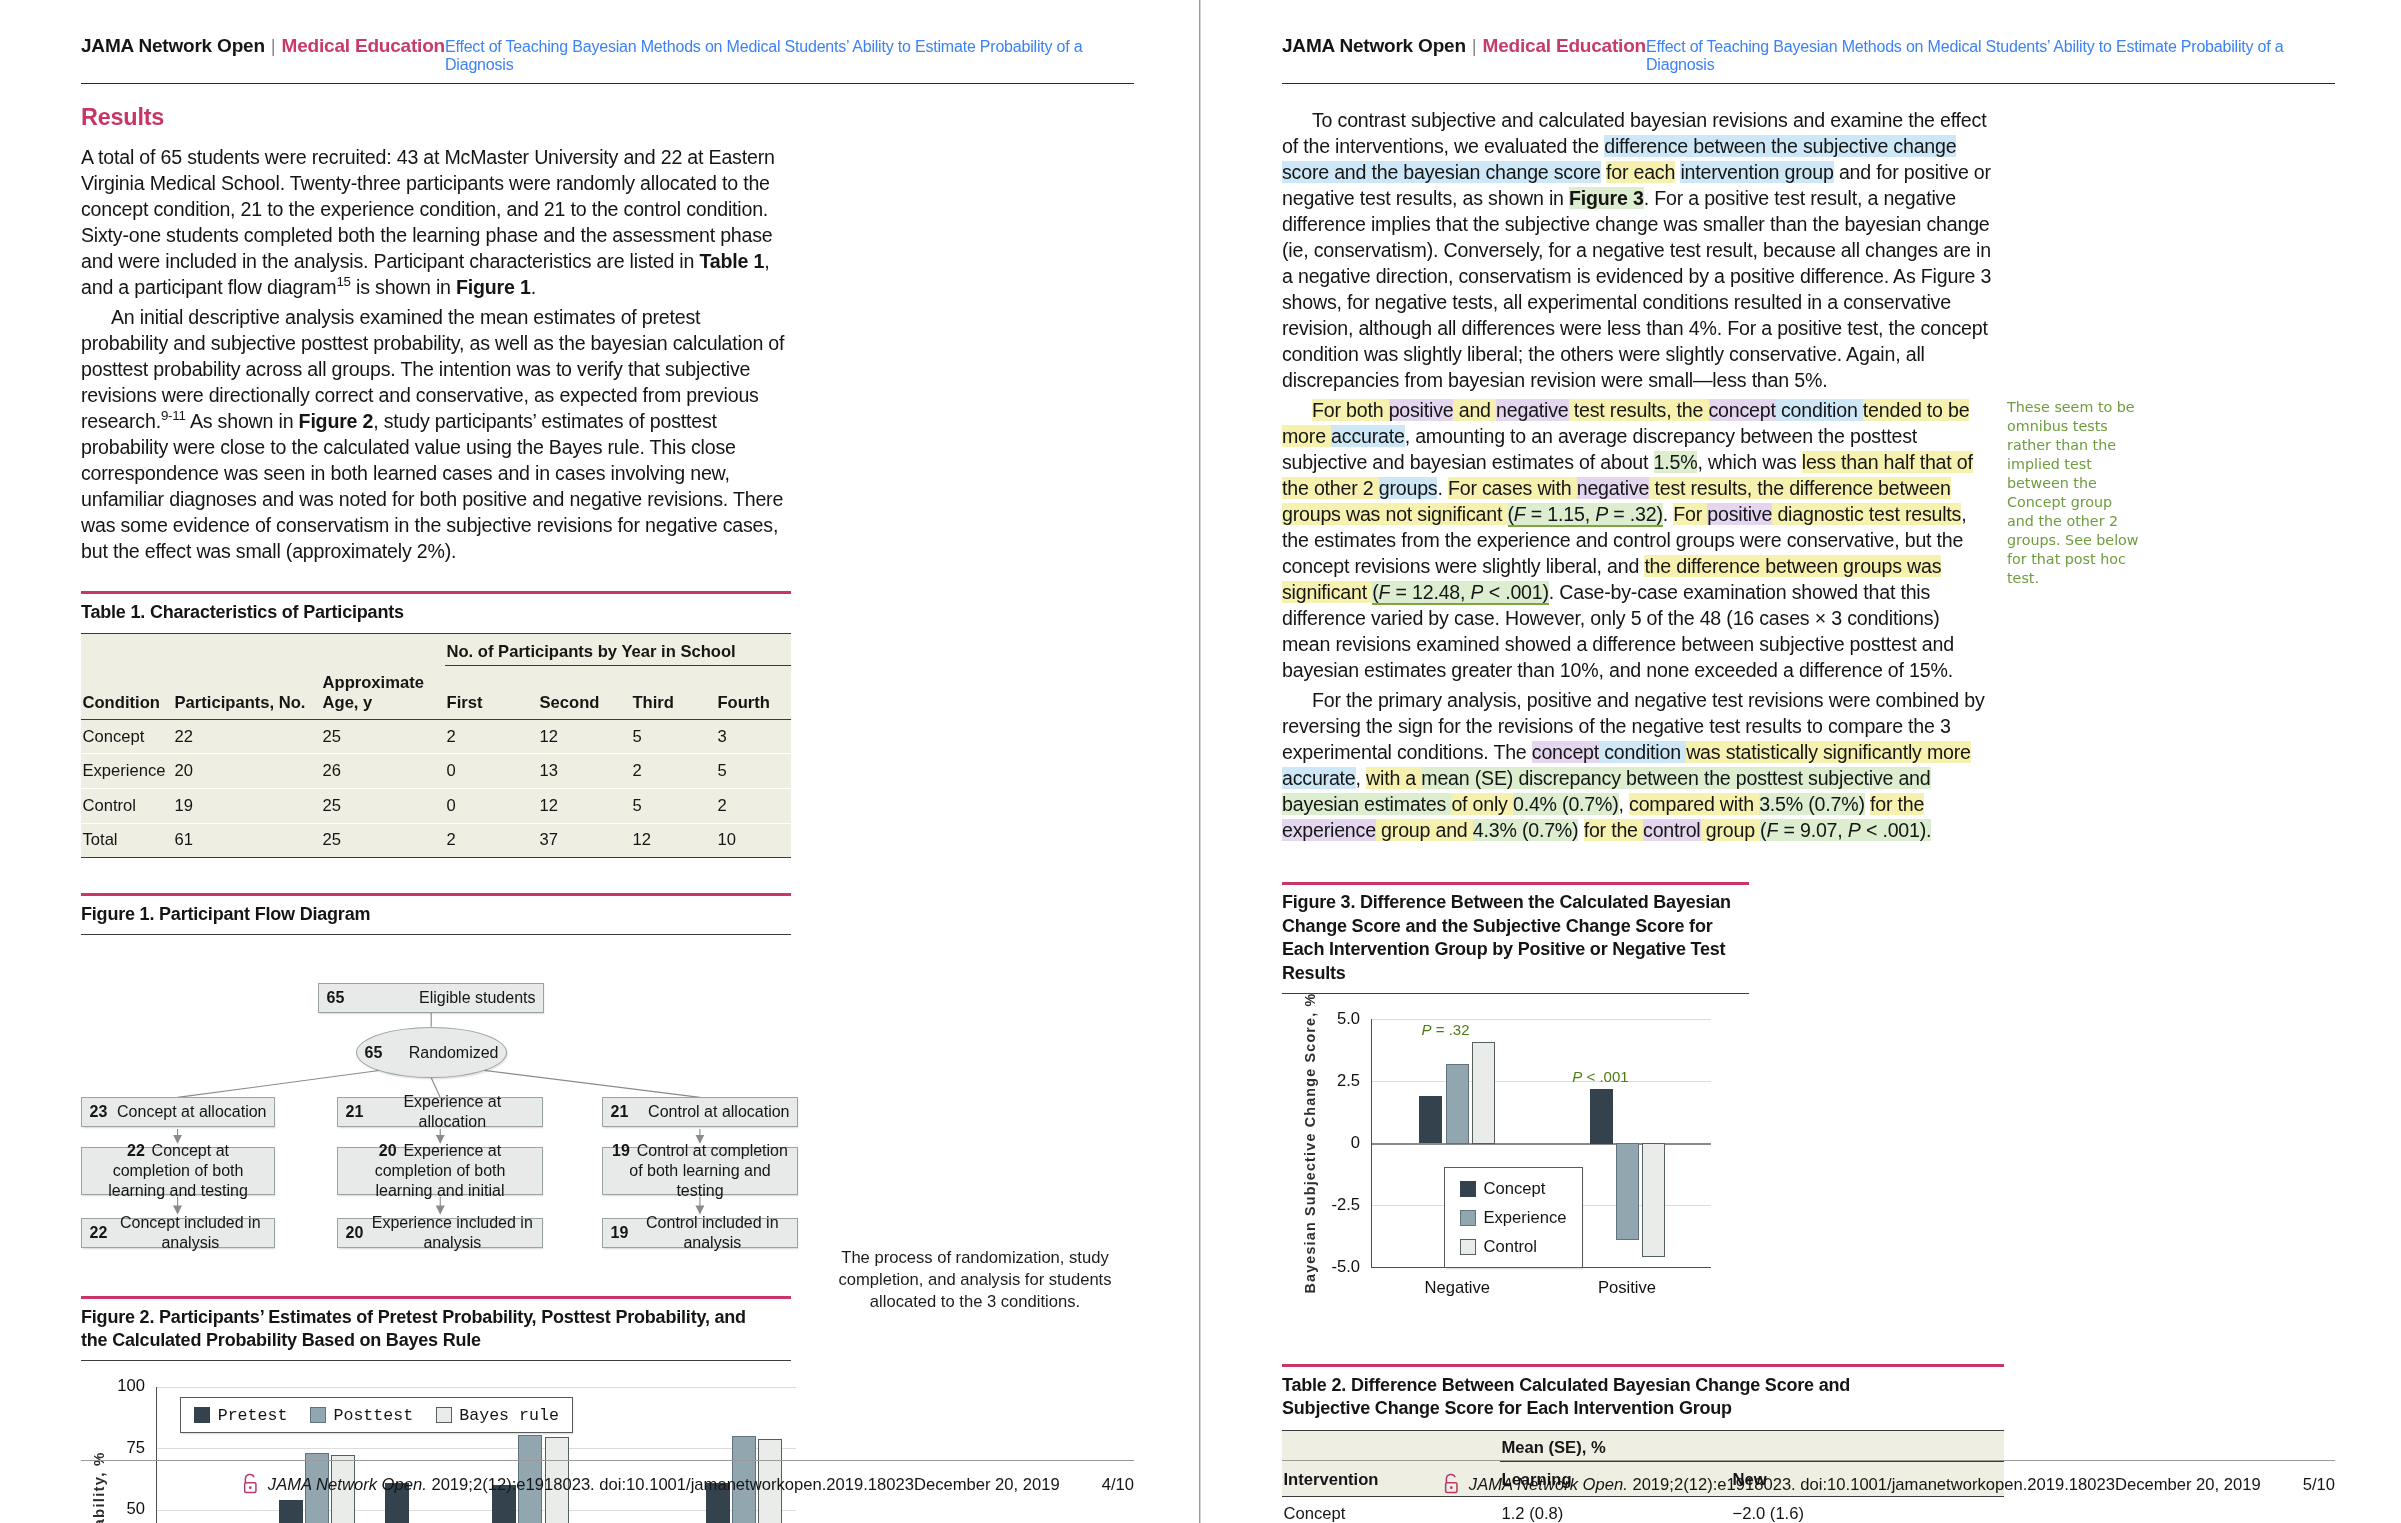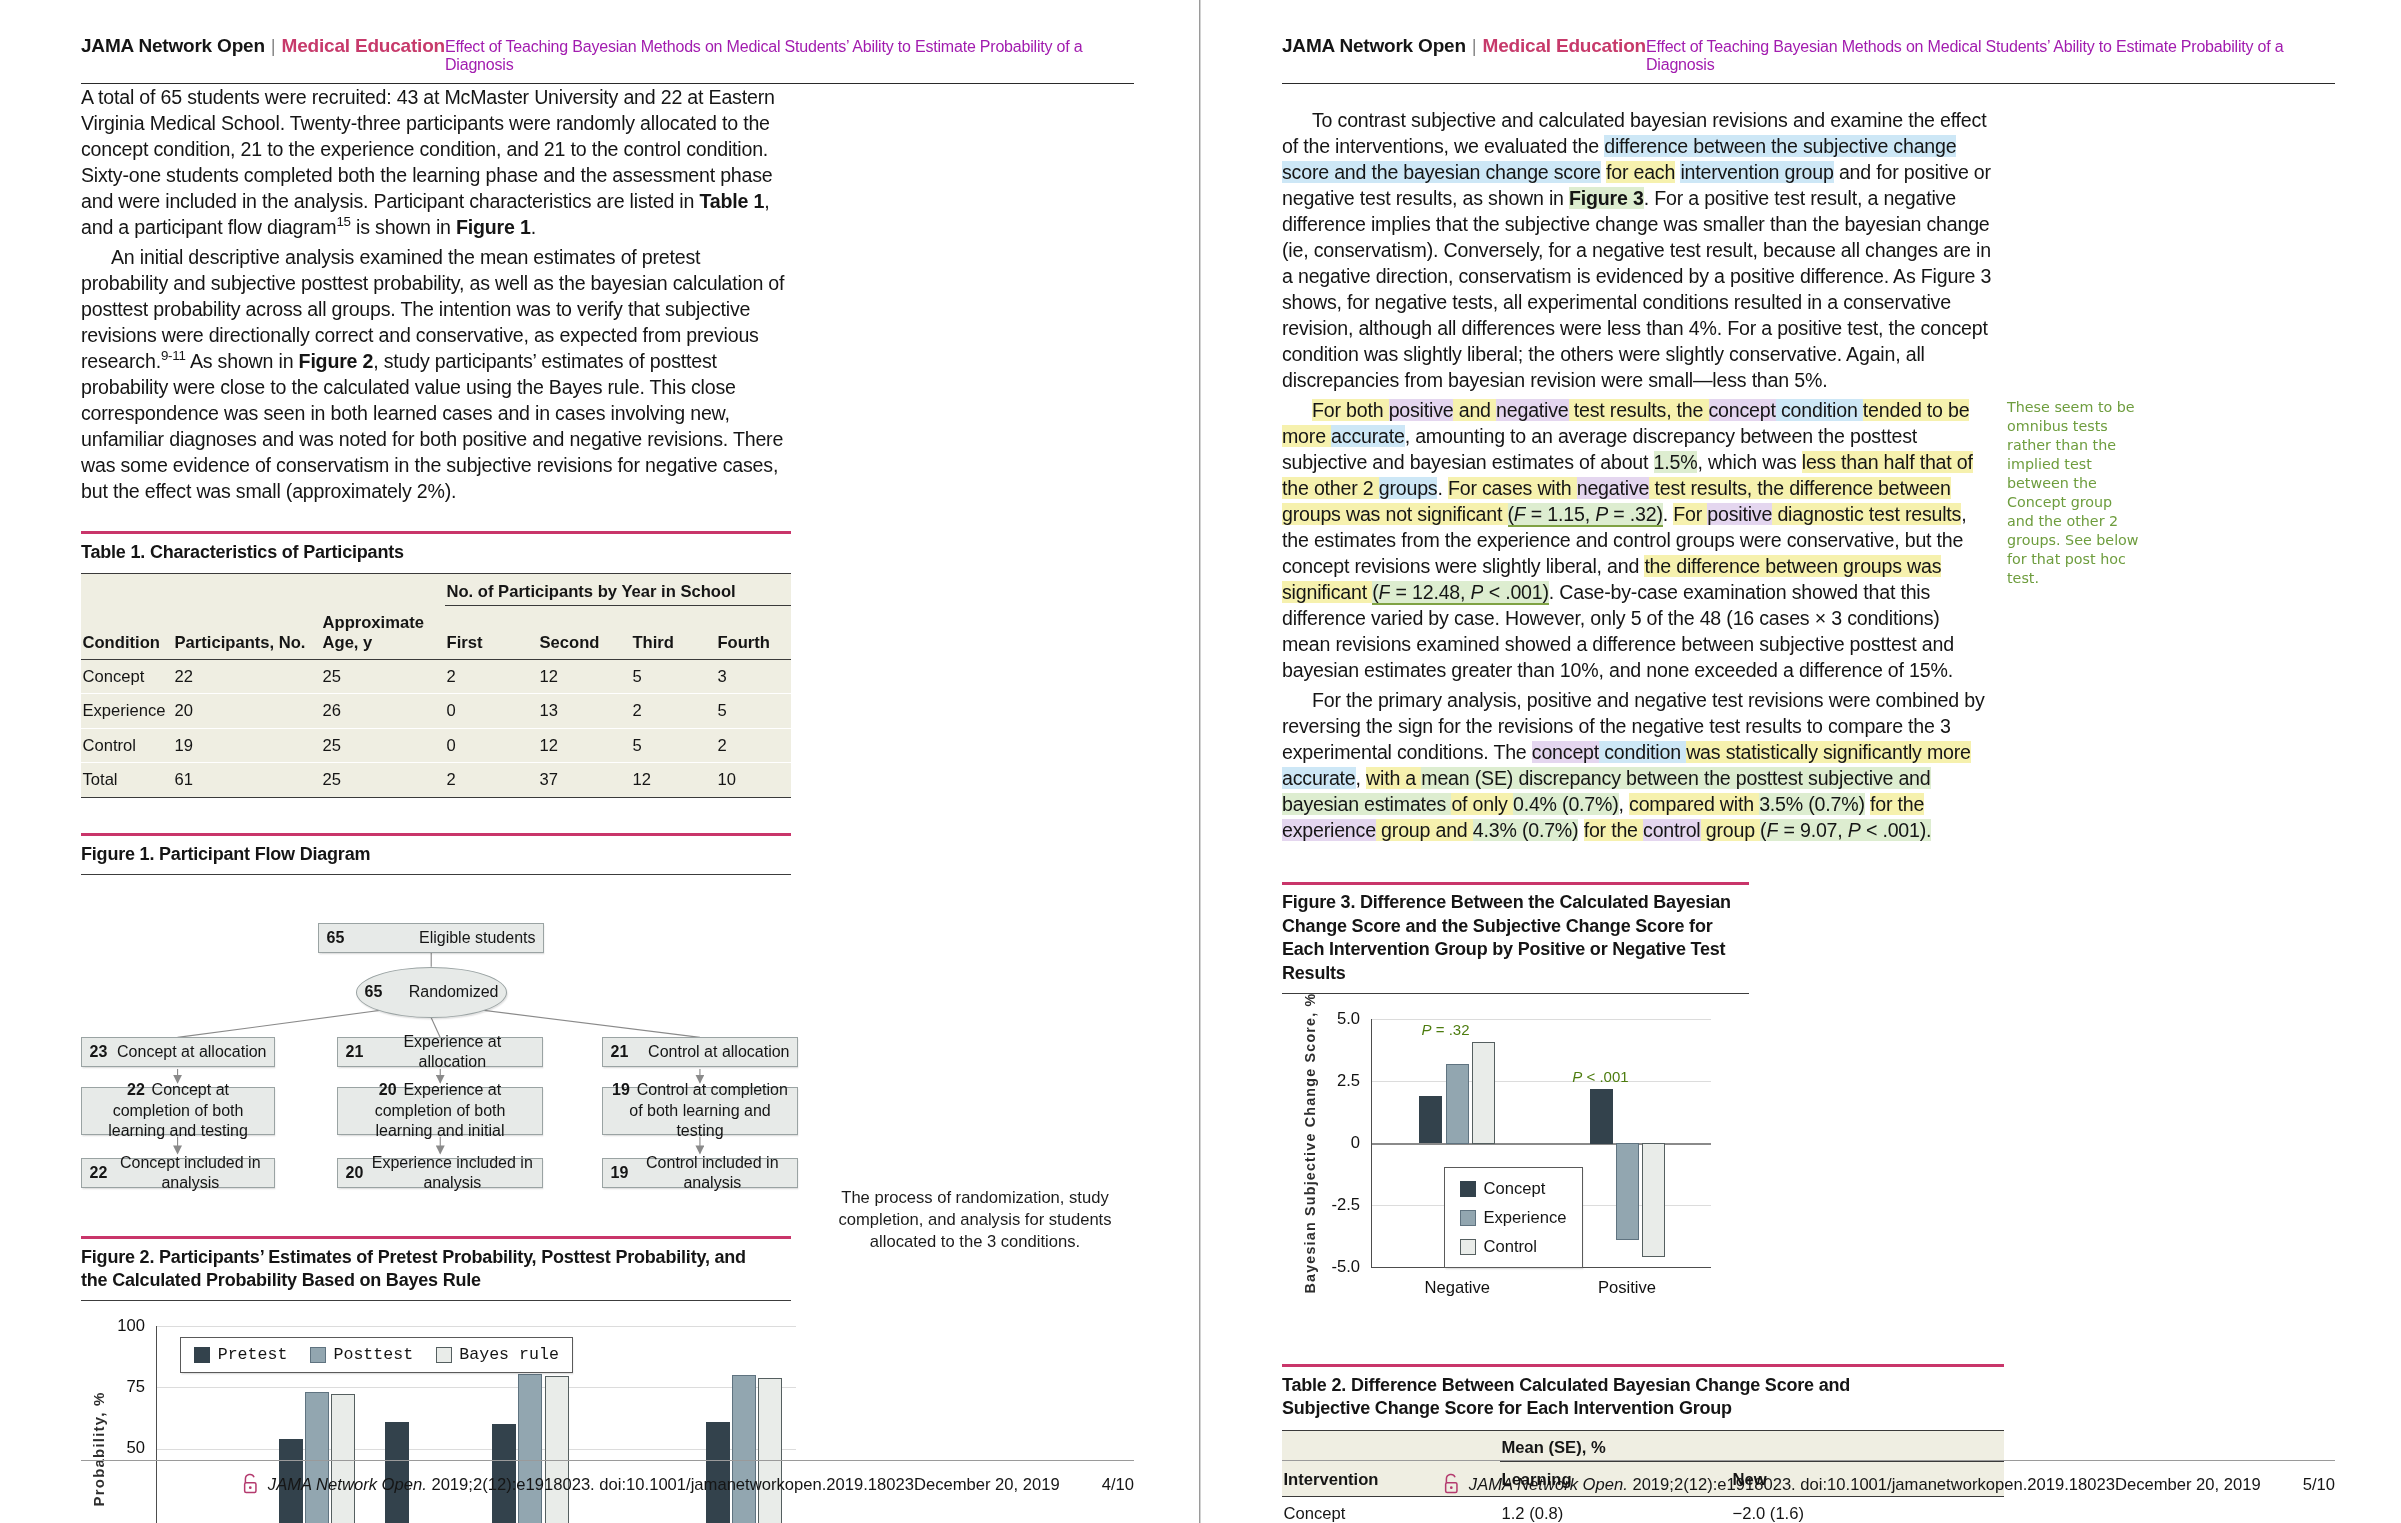--- a/index.html
+++ b/index.html
@@ -8,21 +8,21 @@
   .spread { display:flex; width:2401px; height:1523px; }
   .page { width:1200px; height:1523px; position:relative; background:#fff; padding:35px 65px 0 81px; }
   .page--left { border-right:0.8px solid #9a9a9a; }
   .page--right { border-left:0.8px solid #d2d2d2; margin-left:0; }
 
   
   .pagehead { display:flex; justify-content:space-between; align-items:baseline; border-bottom:1.5px solid #2a2a2a; padding-bottom:9px; }
   .brand { font-size:19px; font-weight:bold; letter-spacing:-0.2px; white-space:nowrap; }
   .brand .divider { font-weight:300; color:#8a8a8a; padding:0 6px; }
   .brand .section { color:#c73a6b; }
-  .running-title { font-size:16px; color:#a21caf; letter-spacing:-0.2px; }
+  .running-title { font-size:16px; color:#3b82f6; letter-spacing:-0.2px; }
 
   h1.results { font-size:23.4px; font-weight:bold; color:#c73568; margin:19.6px 0 13.6px; letter-spacing:-0.2px; }
 
   .bodycol { width:710px; }
   p.para { font-size:19.6px; line-height:26px; letter-spacing:-0.2px; text-align:left; }
   p.para + p.para { margin-top:4px; }
   p.indent { text-indent:30px; }
   .b { font-weight:bold; }
   .i { font-style:italic; }
   sup { font-size:68%; vertical-align:super; line-height:0; }
@@ -90,20 +90,21 @@
 <div class="spread">
 
   <section class="page page--left">
     <header class="pagehead">
       <div class="brand">
         <span>JAMA Network Open</span><span class="divider">|</span><span class="section">Medical Education</span>
       </div>
       <div class="running-title">Effect of Teaching Bayesian Methods on Medical Students’ Ability to Estimate Probability of a Diagnosis</div>
     </header>
 
+    <h1 class="results">Results</h1>
 
     <div class="bodycol">
       <p class="para"><span>A total of 65 students were recruited: 43 at McMaster University and 22 at Eastern Virginia Medical School. Twenty-three participants were randomly allocated to the concept condition, 21 to the experience condition, and 21 to the control condition. Sixty-one students completed both the learning phase and the assessment phase and were included in the analysis. Participant characteristics are listed in </span><span class="b">Table 1</span><span>, and a participant flow diagram</span><sup>15</sup><span> is shown in </span><span class="b">Figure 1</span><span>.</span></p>
       <p class="para indent"><span>An initial descriptive analysis examined the mean estimates of pretest probability and subjective posttest probability, as well as the bayesian calculation of posttest probability across all groups. The intention was to verify that subjective revisions were directionally correct and conservative, as expected from previous research.</span><sup>9-11</sup><span> As shown in </span><span class="b">Figure 2</span><span>, study participants’ estimates of posttest probability were close to the calculated value using the Bayes rule. This close correspondence was seen in both learned cases and in cases involving new, unfamiliar diagnoses and was noted for both positive and negative revisions. There was some evidence of conservatism in the subjective revisions for negative cases, but the effect was small (approximately 2%).</span></p>
     </div>
 
     <div class="block" style="width:710px; margin-top:27px;">
       <div class="block-title">Table 1. Characteristics of Participants</div>
       <div>
           <table class="jtable jtable--beige">

